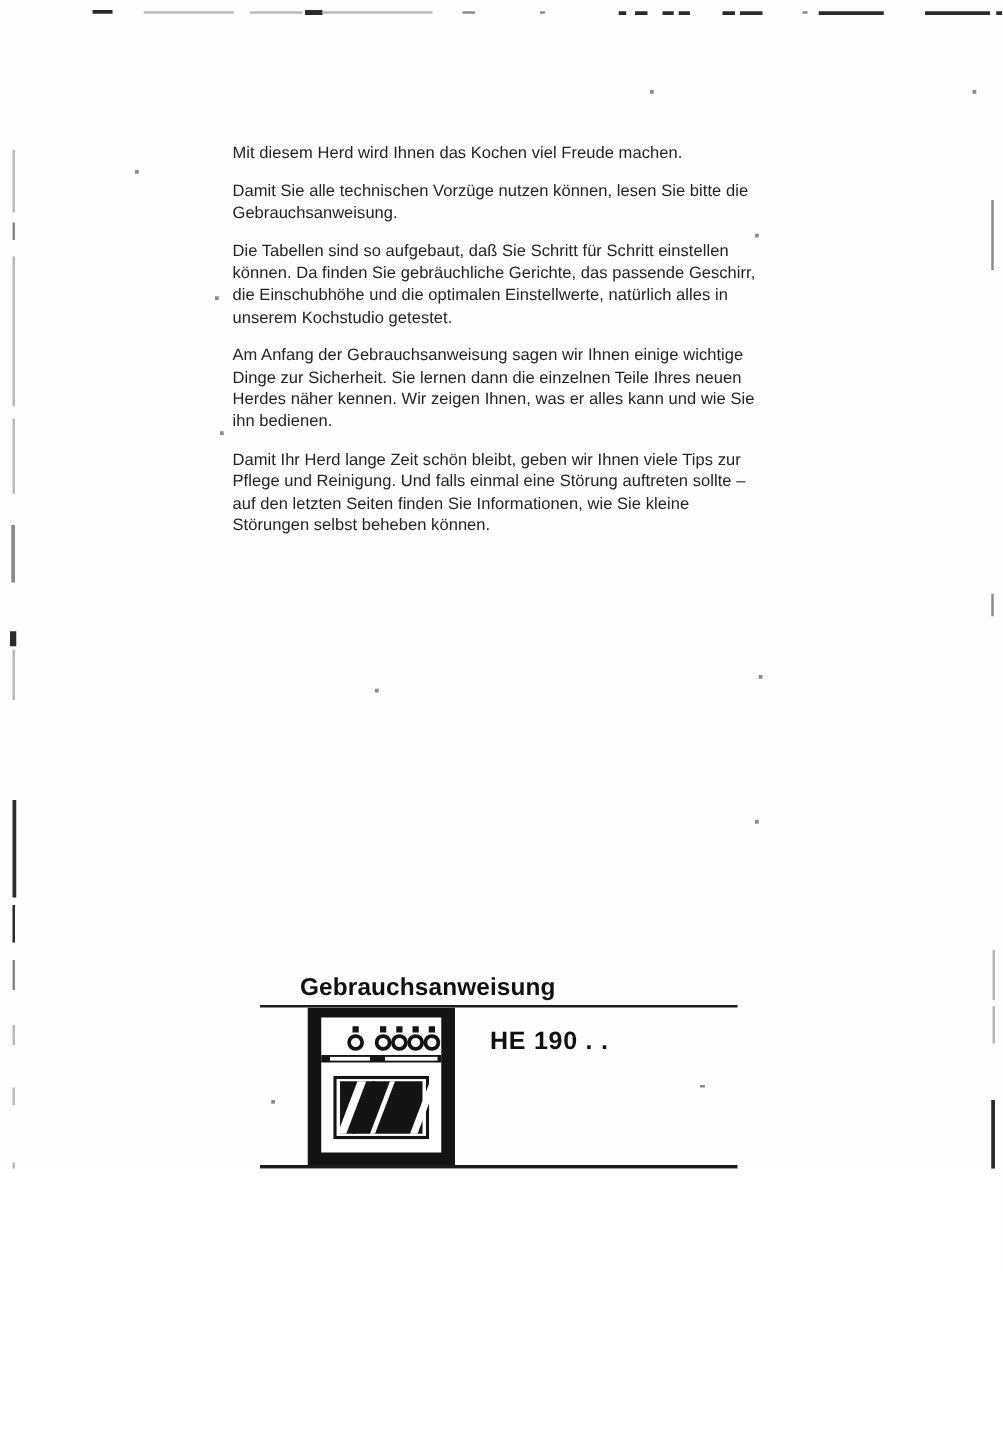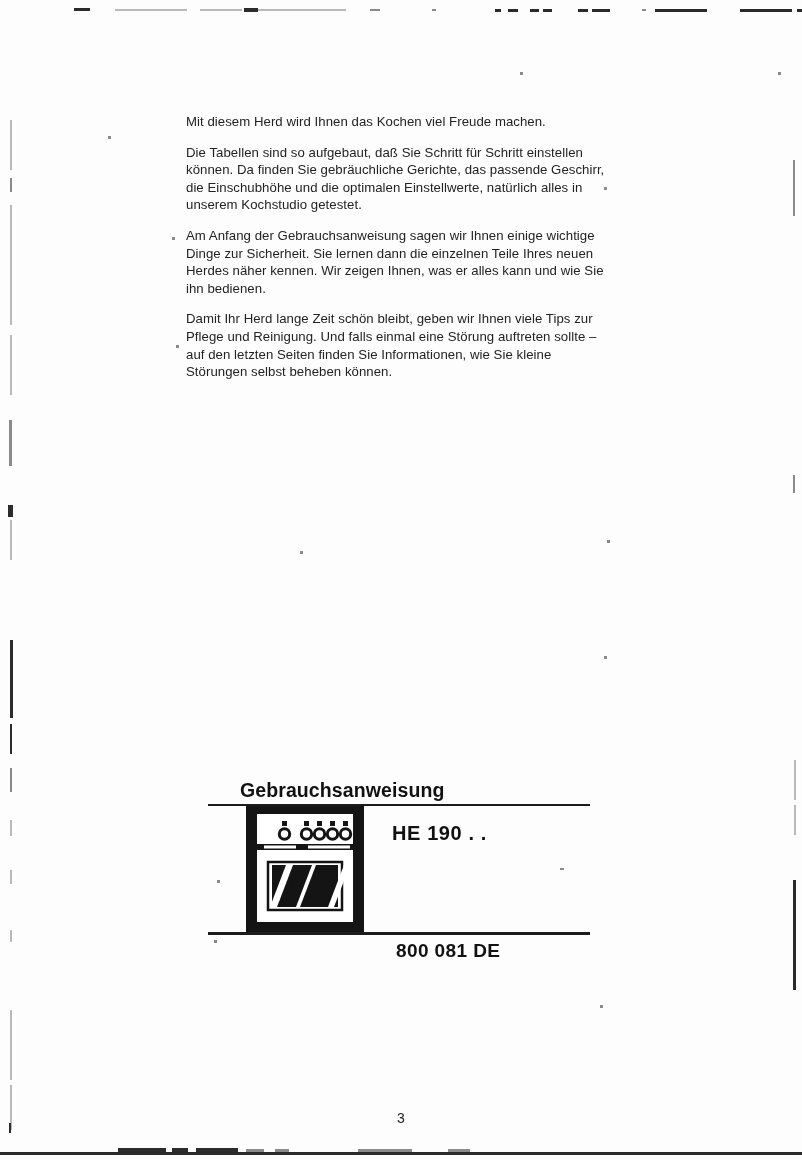--- a/index.html
+++ b/index.html
@@ -4,21 +4,21 @@
 <style>
   html, body {
     margin: 0;
     padding: 0;
     background: #ffffff;
   }
 
   .page {
     position: relative;
     width: 802px;
-    height: 1160px;
+    height: 935px;
     background: #fdfdfd;
     overflow: hidden;
     font-family: "Liberation Sans", sans-serif;
     color: #1a1a1a;
   }
 
   
   .artifact {
     position: absolute;
     background: #2b2b2b;
@@ -170,20 +170,21 @@
   <div class="artifact mid" style="left:300px; top:551px; width:3px; height:3px;"></div>
   <div class="artifact mid" style="left:607px; top:540px; width:3px; height:3px;"></div>
   <div class="artifact mid" style="left:604px; top:656px; width:3px; height:3px;"></div>
   <div class="artifact mid" style="left:217px; top:880px; width:3px; height:3px;"></div>
   <div class="artifact mid" style="left:214px; top:940px; width:3px; height:3px;"></div>
   <div class="artifact mid" style="left:600px; top:1005px; width:3px; height:3px;"></div>
   <div class="artifact mid" style="left:560px; top:868px; width:4px; height:2px;"></div>
 
   <div class="body-col">
     <p class="para">Mit diesem Herd wird Ihnen das Kochen viel Freude machen.</p>
+    <p class="para">Damit Sie alle technischen Vorzüge nutzen können, lesen Sie bitte die Gebrauchsanweisung.</p>
     <p class="para">Die Tabellen sind so aufgebaut, daß Sie Schritt für Schritt einstellen können. Da finden Sie gebräuchliche Gerichte, das passende Geschirr, die Einschubhöhe und die optimalen Einstellwerte, natürlich alles in unserem Kochstudio getestet.</p>
     <p class="para">Am Anfang der Gebrauchsanweisung sagen wir Ihnen einige wichtige Dinge zur Sicherheit. Sie lernen dann die einzelnen Teile Ihres neuen Herdes näher kennen. Wir zeigen Ihnen, was er alles kann und wie Sie ihn bedienen.</p>
     <p class="para">Damit Ihr Herd lange Zeit schön bleibt, geben wir Ihnen viele Tips zur Pflege und Reinigung. Und falls einmal eine Störung auftreten sollte – auf den letzten Seiten finden Sie Informationen, wie Sie kleine Störungen selbst beheben können.</p>
   </div>
 
   <div class="title-block">
 
     <h1 class="title-heading">Gebrauchsanweisung</h1>
 
     <div class="rule"></div>

